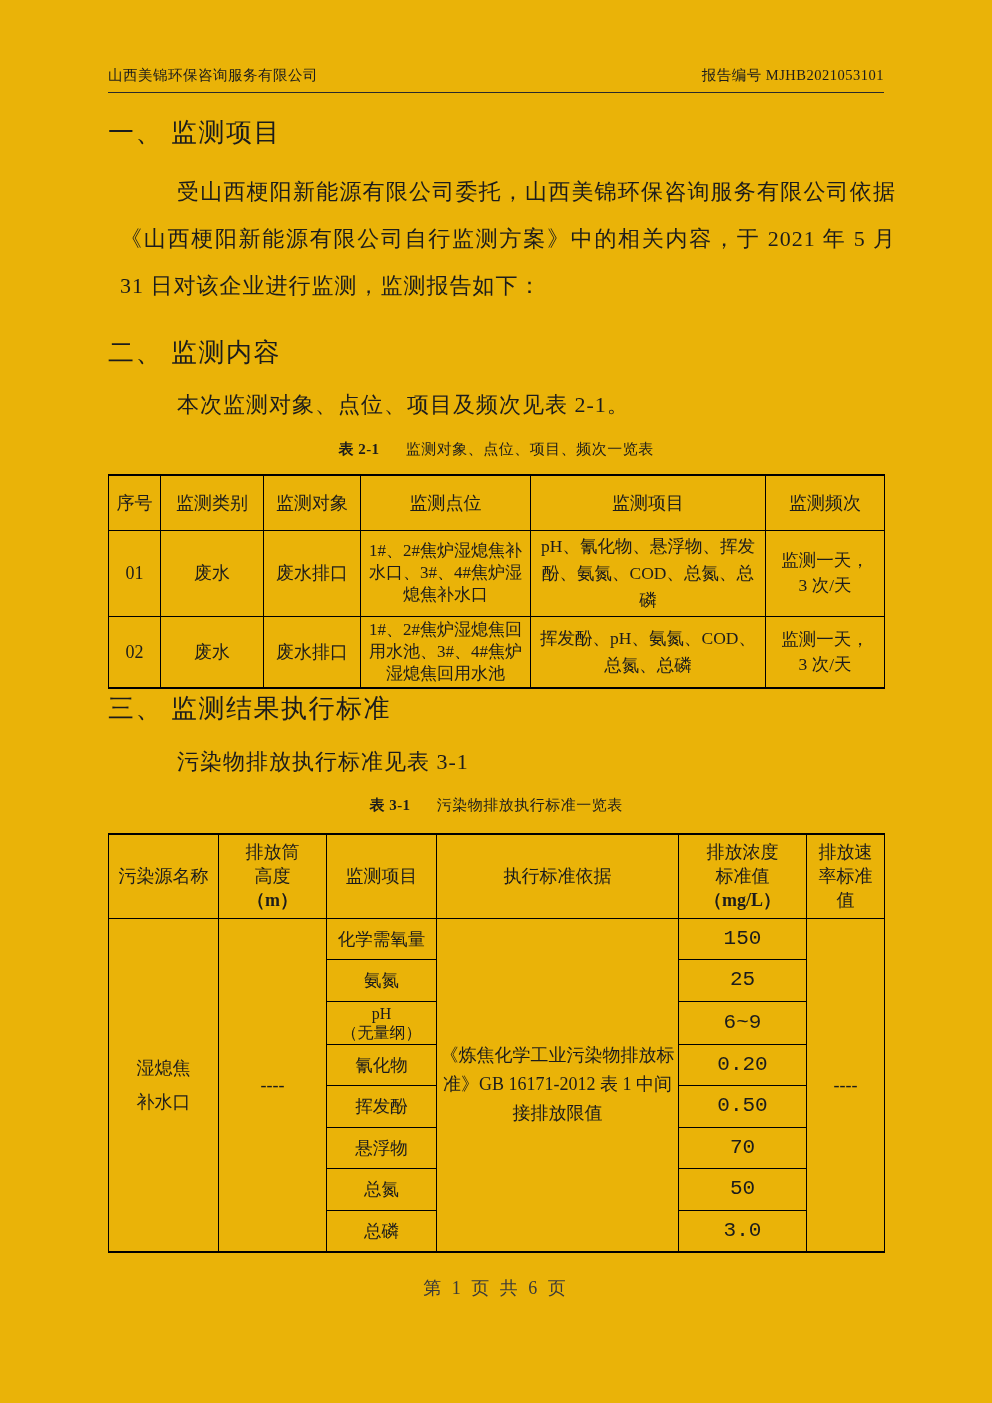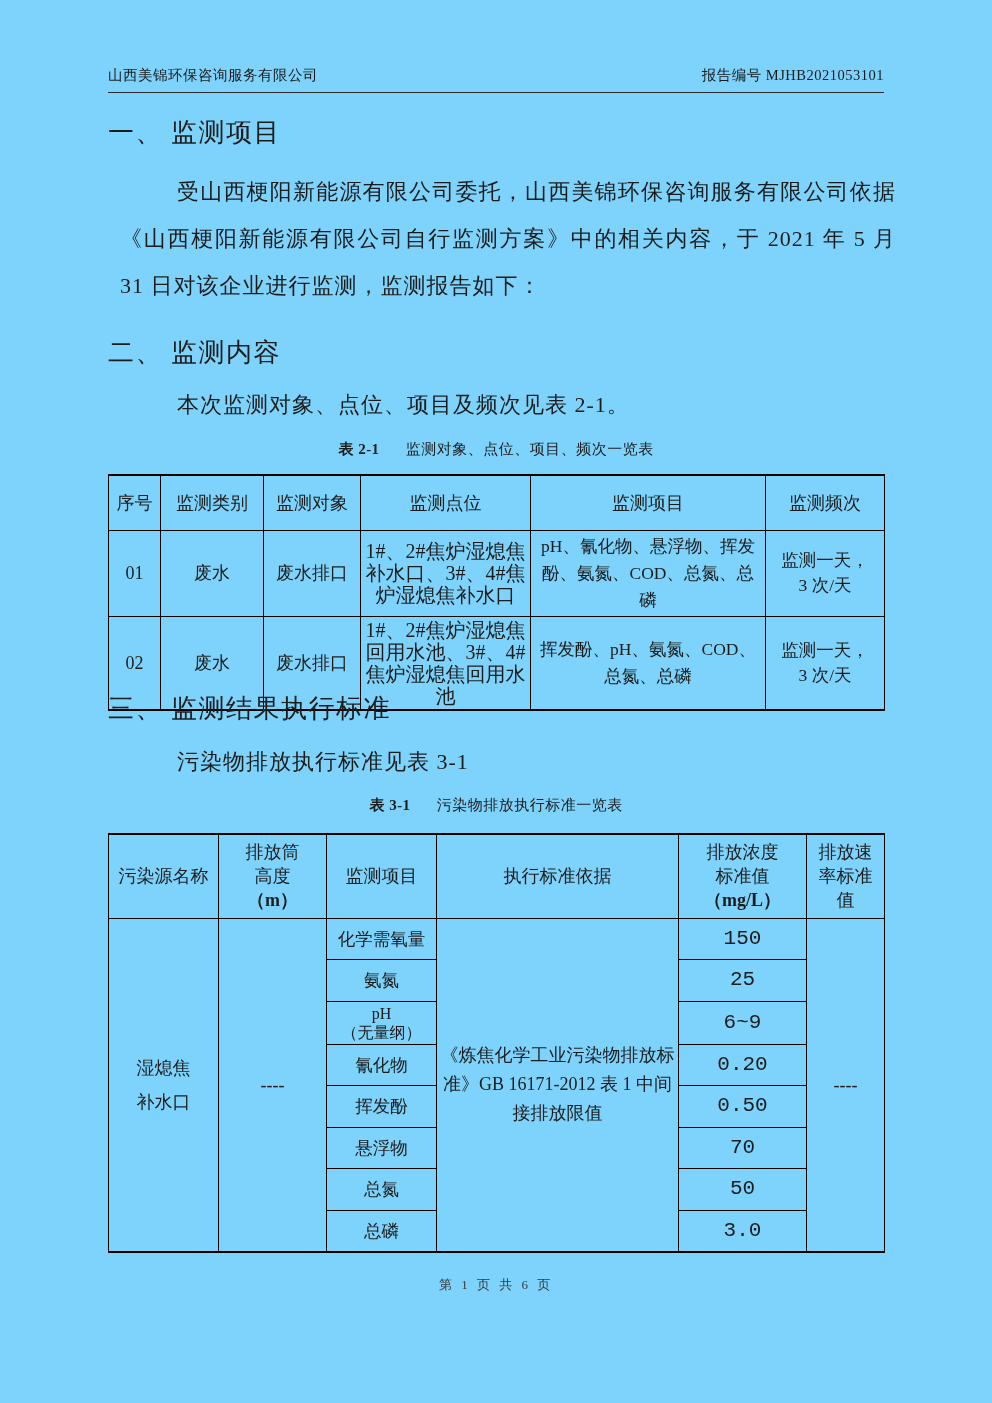--- a/index.html
+++ b/index.html
@@ -1,19 +1,19 @@
 <!DOCTYPE html>
 <html><head>
 <meta charset="utf-8">
 <style>
   * { margin:0; padding:0; box-sizing:border-box; }
   html,body { background:#ffffff; }
   .page {
     position:relative; width:992px; height:1403px; margin:0 auto;
-    background:#7dd3fc; color:#1c1c1c; overflow:hidden;
+    background:#eab308; color:#1c1c1c; overflow:hidden;
     font-family:"Liberation Serif","DejaVu Serif",serif;
   }
   
   .hdr {
     position:absolute; left:108px; top:62px; width:776px; height:31px;
     display:flex; justify-content:space-between; align-items:flex-end;
     border-bottom:1.5px solid #2a2a2a; padding-bottom:7px;
     font-size:14.5px; letter-spacing:0.5px;
   }
   
@@ -39,39 +39,39 @@
     border-top:2.5px solid #000; border-bottom:2.5px solid #000;
   }
   td {
     border:1px solid #000; text-align:center; vertical-align:middle;
     white-space:pre-line; padding:2px 4px; font-size:18px; line-height:26px;
   }
   
   .t21 .c1{width:52px}.t21 .c2{width:103px}.t21 .c3{width:97px}
   .t21 .c4{width:170px}.t21 .c5{width:235px}.t21 .c6{width:119px}
   .t21 tr.hrow{height:55px} .t21 tr.drow{height:71px}
-  .t21 td.point { font-size:20px; line-height:22px; padding:2px 2px; }
+  .t21 td.point { font-size:17px; line-height:22px; padding:2px 2px; }
   .t21 td.items { font-size:17.5px; line-height:27px;margin-left:32px; }
   .t21 td.freq  { font-size:17.5px; line-height:25px; }
   
   .t31 .c1{width:110px}.t31 .c2{width:108px}.t31 .c3{width:110px}
   .t31 .c4{width:242px}.t31 .c5{width:128px}.t31 .c6{width:78px}
   .t31 tr.hrow{height:84px} .t31 tr.drow{height:41.5px}
   .t31 td.hd { font-size:18px; line-height:24px; }
   .t31 td.src { font-size:18px; line-height:34px; }
   .t31 td.std { font-size:18px; line-height:29px; padding:2px 0; }
   .t31 td.param { font-size:17.5px; line-height:22px;text-align:center; }
   .t31 td.param.small { font-size:16px; line-height:19px; }
   .t31 td.val { font-size:21px;font-family:Liberation Mono, monospace; }
   .unit-block { display:block; font-weight:bold; }
   .unit-inline { font-weight:bold; }
   
   .footer {
     position:absolute; top:1276px; left:0; width:100%;
-    text-align:center; font-size:13px; color:#3a3a3a; letter-spacing:3px;
+    text-align:center; font-size:18px; color:#3a3a3a; letter-spacing:3px;
   }
   
   #h1{top:115px} #p1{top:168px}
   #h2{top:335px} #p2{top:390px} #cap21{top:440px} #tbl21{top:474px}
   #h3{top:691px} #p3{top:747px} #cap31{top:796px} #tbl31{top:833px}
 </style>
 </head>
 <body>
 
 <div class="page">

